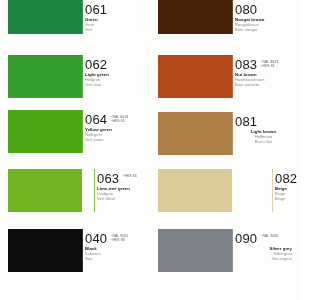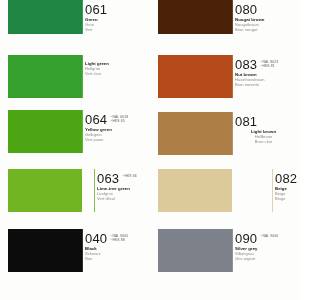--- a/index.html
+++ b/index.html
@@ -127,20 +127,23 @@
             <div class="number">061</div>
           </div>
           <div class="name-en">Green</div>
           <div class="name-de">Grün</div>
           <div class="name-fr">Vert</div>
         </div>
       </div>
       <div class="entry" style="top: 55px; height: 43px;">
         <div class="swatch" style="background: rgb(54, 160, 46);"></div>
         <div class="info" style="--accent: #36A02E; padding-top: 4px;">
+          <div class="code-row">
+            <div class="number">062</div>
+          </div>
           <div class="name-en">Light green</div>
           <div class="name-de">Hellgrün</div>
           <div class="name-fr">Vert clair</div>
         </div>
       </div>
       <div class="entry" style="top: 110px; height: 43px;">
         <div class="swatch" style="background: rgb(76, 165, 18);"></div>
         <div class="info" style="--accent: #4CA512; padding-top: 4px;">
           <div class="code-row">
             <div class="number">064</div>
@@ -228,21 +231,21 @@
           <div class="code-row">
             <div class="number">082</div>
           </div>
           <div class="name-en">Beige</div>
           <div class="name-de">Beige</div>
           <div class="name-fr">Beige</div>
         </div>
       </div>
       <div class="entry" style="top: 229px; height: 43px;">
         <div class="swatch" style="background: rgb(125, 130, 138);"></div>
-        <div class="info" style="--accent: #7D828A; padding-top: 4px;">
+        <div class="info" style="--accent: #7D828A; padding-top: 4px; text-align: right;">
           <div class="code-row">
             <div class="number">090</div>
             <div class="refs">
               <div class="ref">~RAL 9006</div>
             </div>
           </div>
           <div class="name-en">Silver grey</div>
           <div class="name-de">Silbergrau</div>
           <div class="name-fr">Gris argent</div>
         </div>

